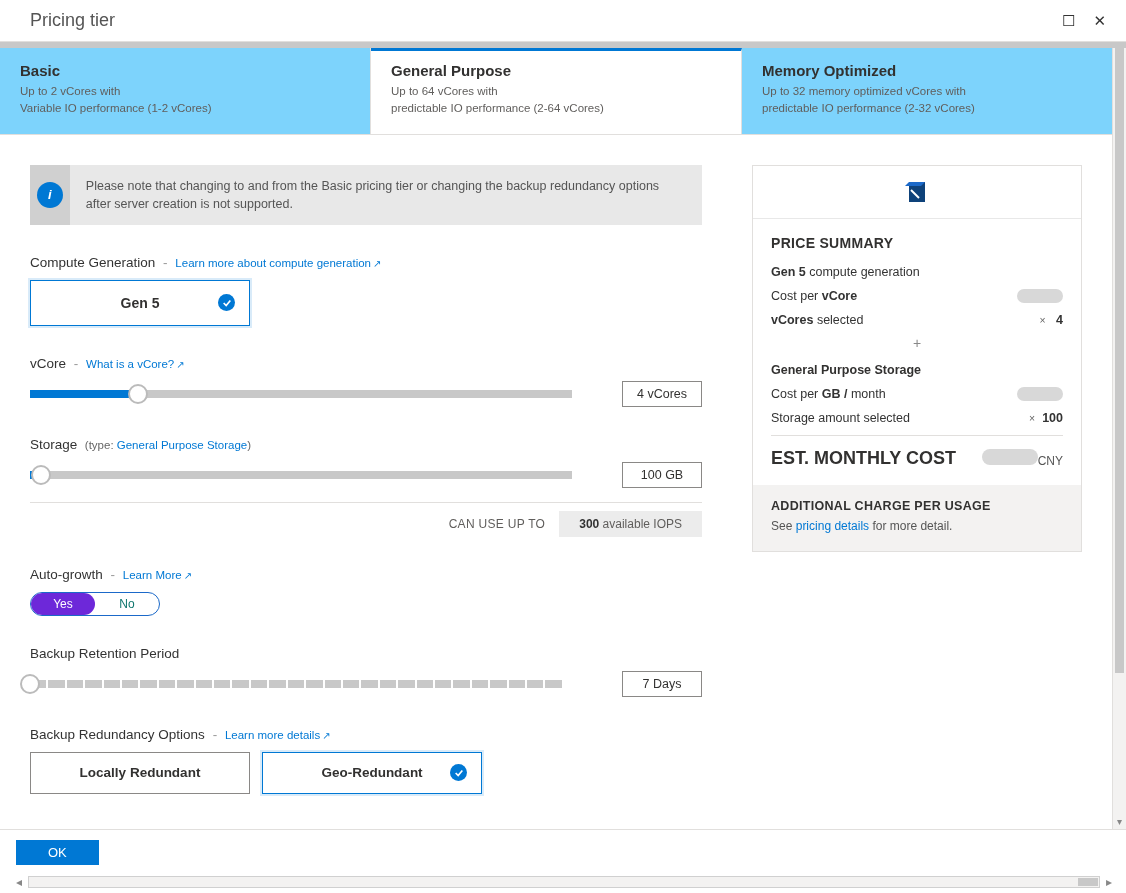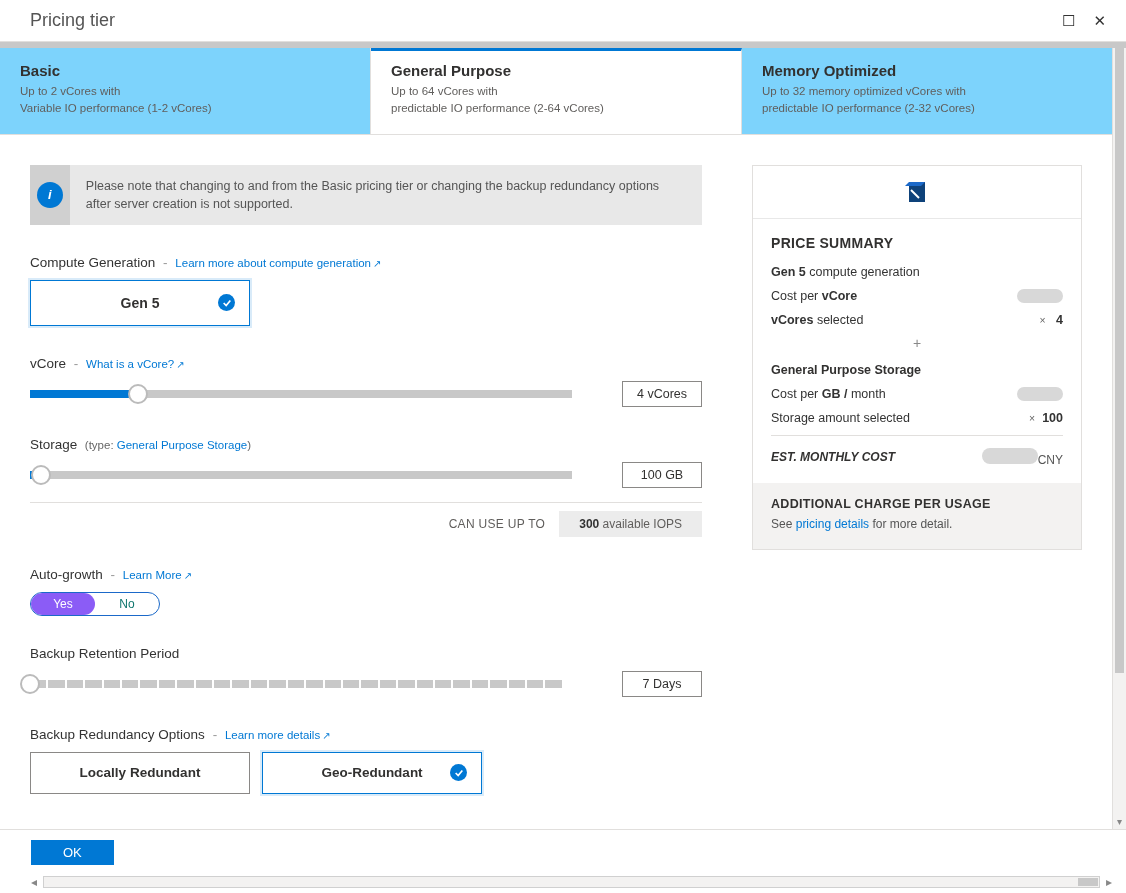--- a/index.html
+++ b/index.html
@@ -179,21 +179,21 @@
   overflow: hidden;
   font-size: 12px;
   background: #fff;
 }
 .toggle span {
   flex: 1;
   text-align: center;
   padding: 4px 0;
   cursor: pointer;
 }
-.toggle span.on { background: #8b5cf6; color: #fff; border-radius: 14px; }
+.toggle span.on { background: #6d28d9; color: #fff; border-radius: 14px; }
 .toggle span.off { color: #0f766e; }
 
 .retention-ticks {
   display: flex;
   gap: 2px;
   margin-right: 10px;
 }
 .tick {
   flex: 1;
   height: 8px;
@@ -240,30 +240,30 @@
 .srow { display:flex; justify-content: space-between; align-items:center; font-size:12.5px; margin-bottom: 10px; color:#333; }
 .srow small { color:#666; }
 .blur-pill {
   display:inline-block; width: 46px; height: 14px; background:#d8d8d8; border-radius: 8px;
 }
 .blur-pill.wide { width: 56px; height:16px; }
 .plus-row { text-align:center; color:#888; font-size:14px; margin:-2px 0 4px; }
 .subhead { font-weight:700; font-size:12.5px; margin: 12px 0 10px; }
 .divider { border-top:1px solid #e1dfdd; margin:6px 0 12px; }
 .est-row { display:flex; justify-content:space-between; align-items:center; margin-top:4px; }
-.est-row b { font-size:12px;font-style:italic; }
+.est-row b { font-size:18px; }
 .cur { font-size:12px; color:#555; margin-left:0; }
 
 .summary-foot { background:#f3f2f1; padding: 14px 18px 18px; }
 .summary-foot .ft { font-weight:700; font-size:12.5px; margin-bottom:6px; letter-spacing:0.3px; }
 .summary-foot .fs { font-size:12px; color:#555; }
 
 .footer {
   border-top: 1px solid #e1dfdd;
-  padding: 10px 14px 4px 31px;
+  padding: 10px 14px 4px 16px;
   display:flex;
   flex-direction: column;
 }
 .ok-btn {
   background:#0078d4; color:#fff; border:none;
   padding: 5px 32px; font-size:13px; cursor:pointer;
   align-self:flex-start;
   margin-bottom: 10px;
 }
 .h-scroll-row {

